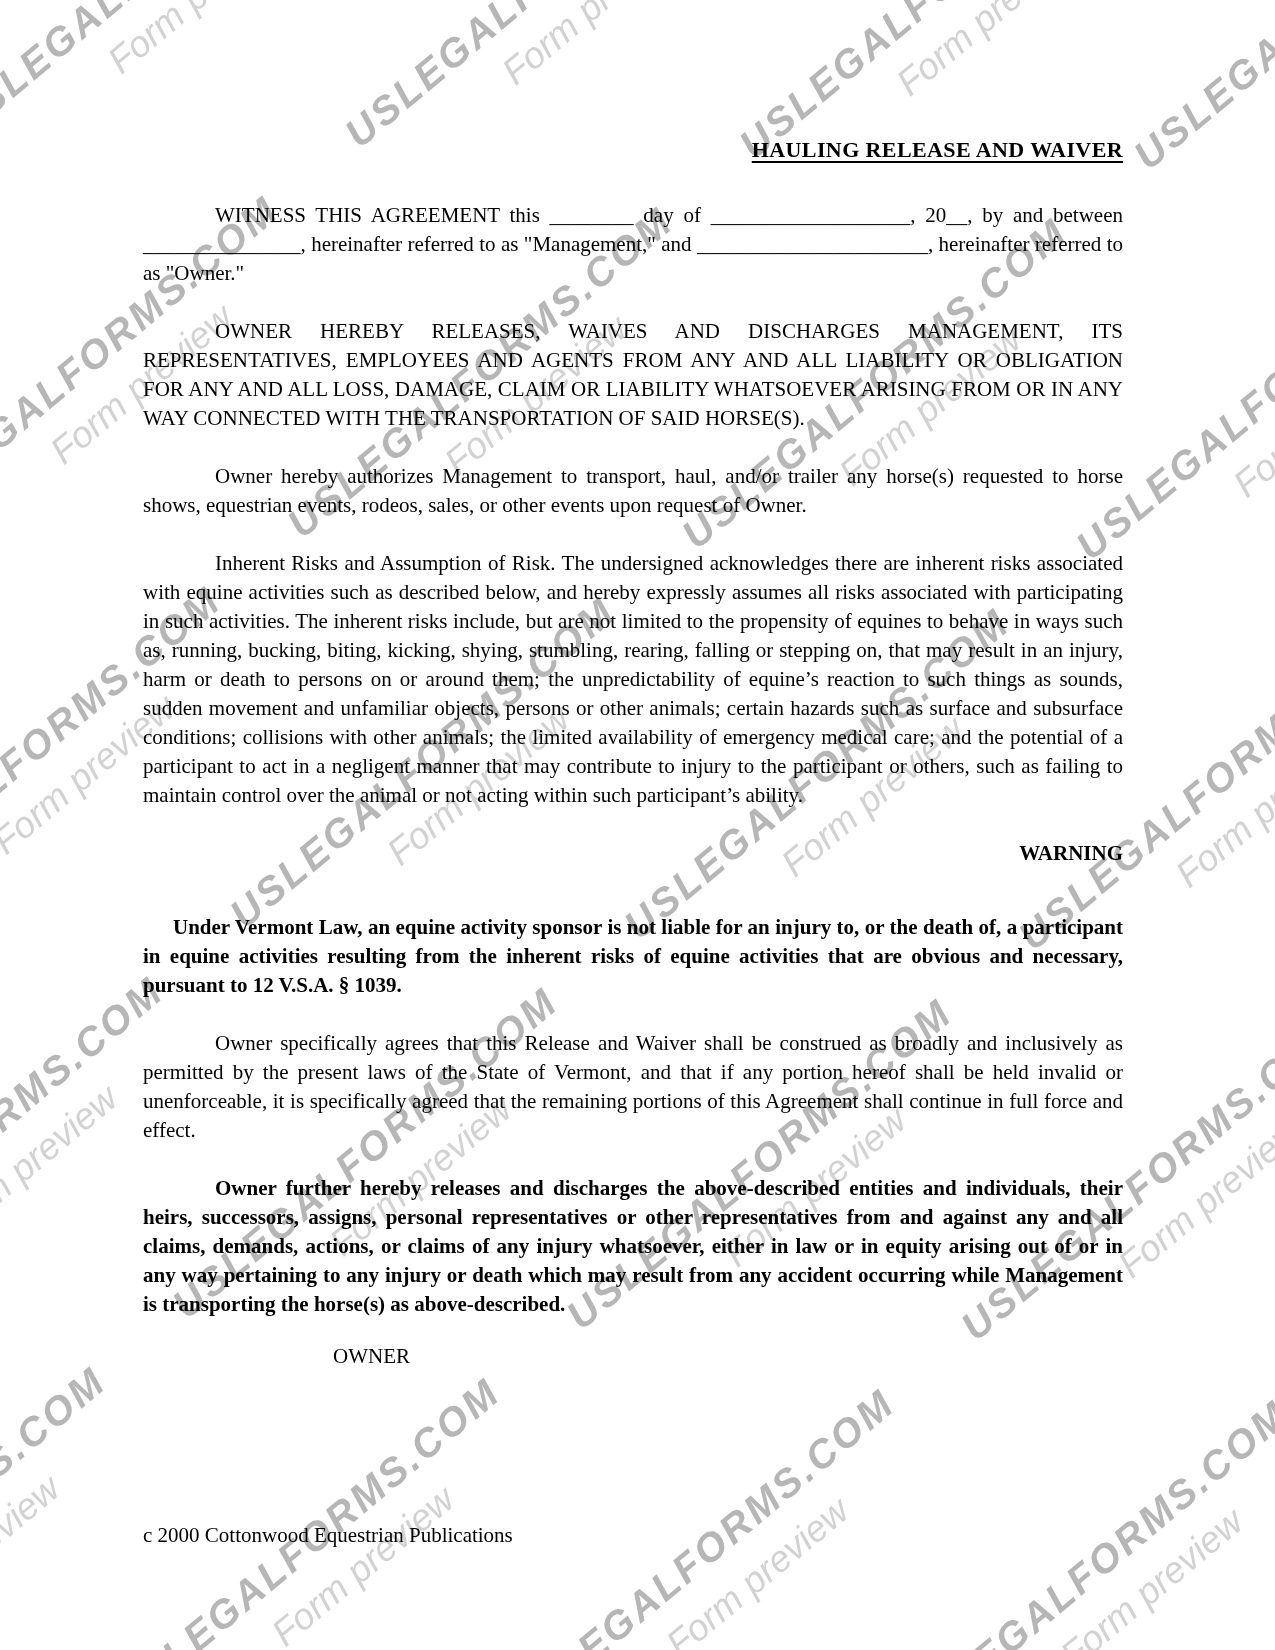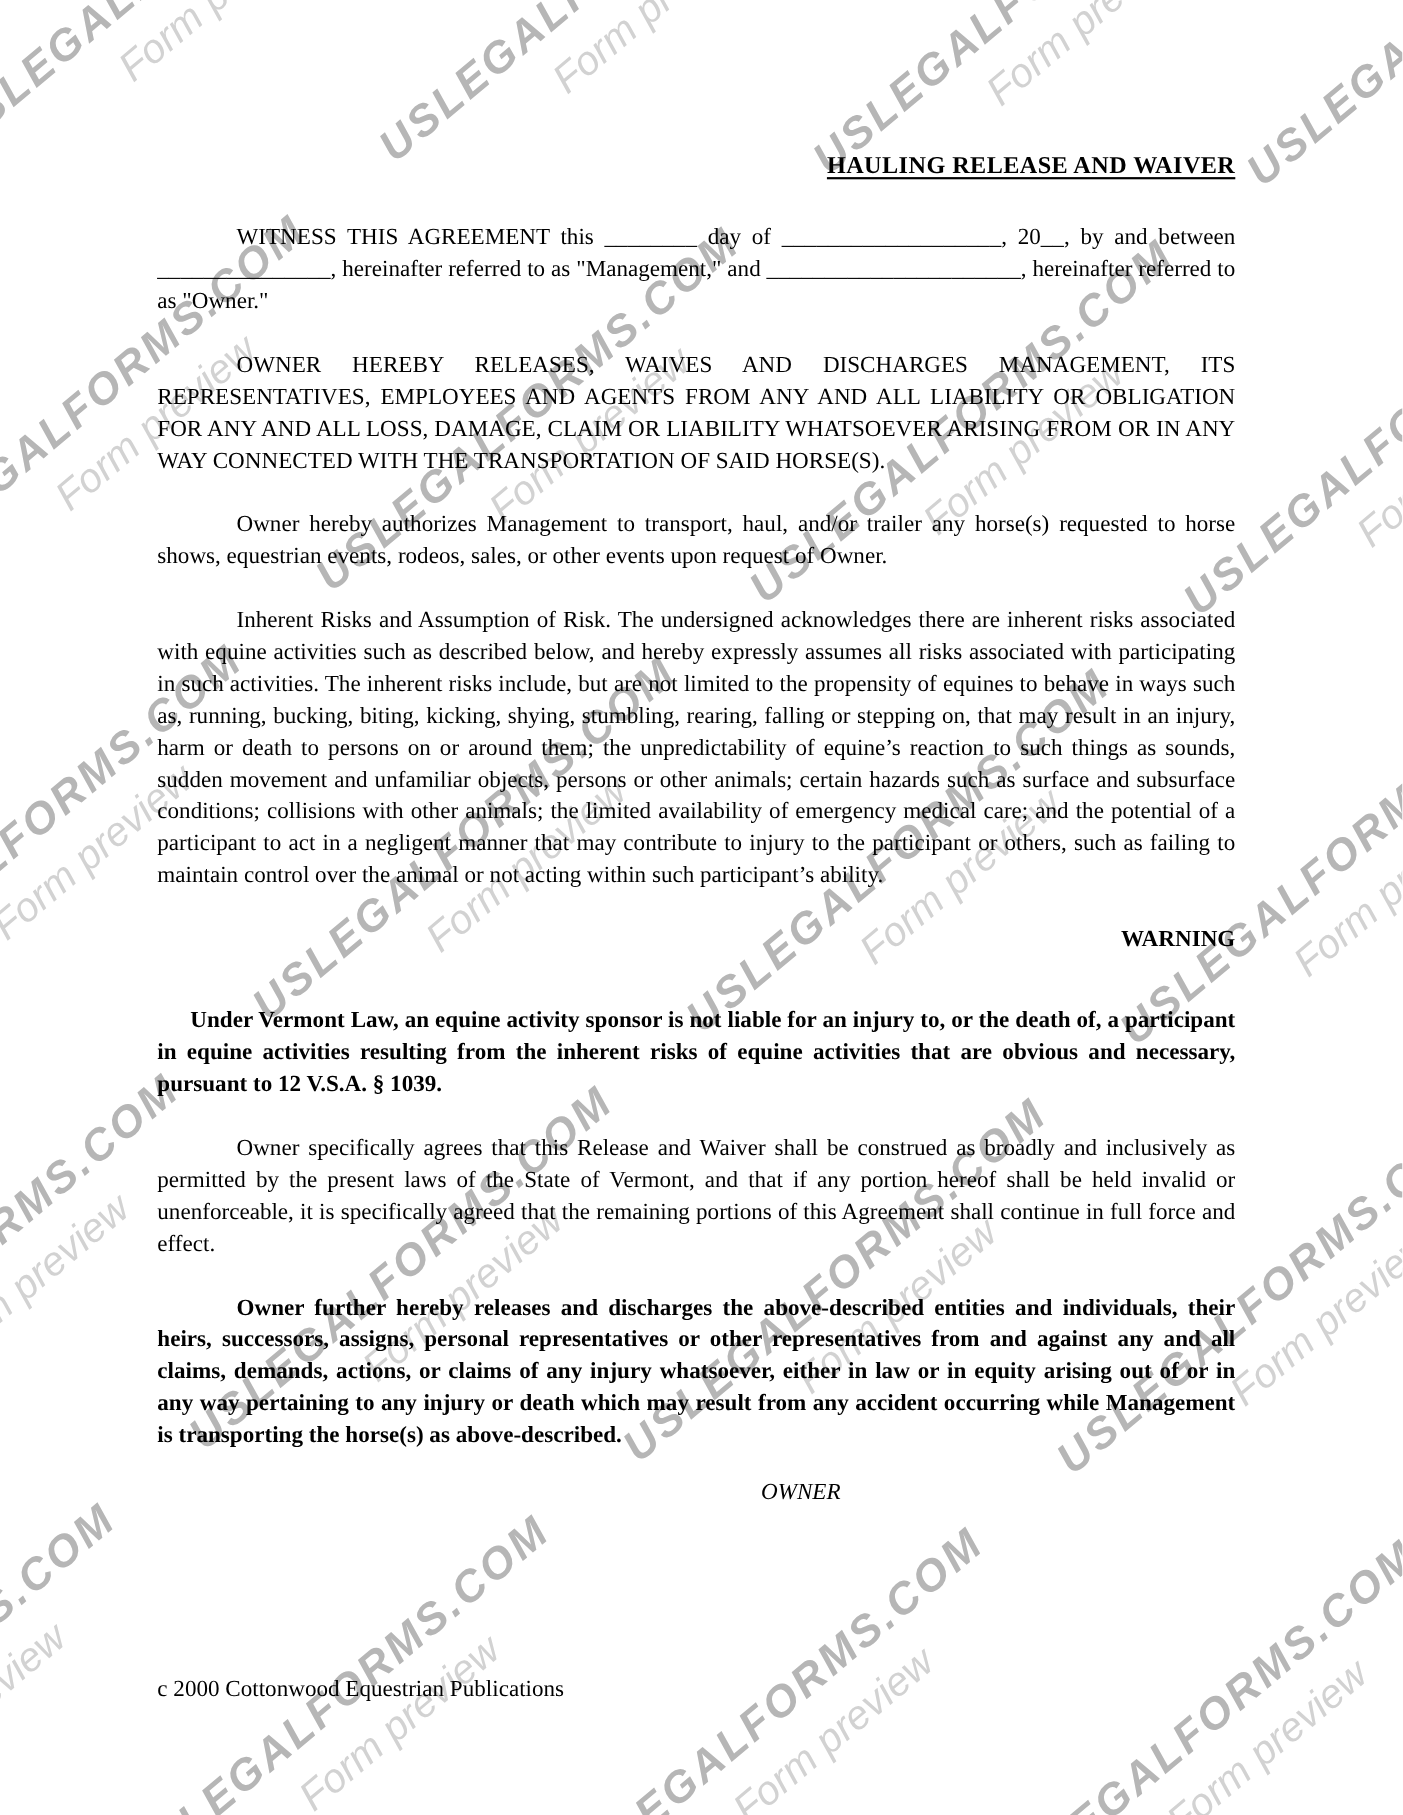--- a/index.html
+++ b/index.html
@@ -91,23 +91,21 @@
     font-weight: bold;
   }
   .para.bold-law {
     font-weight: bold;
     text-indent: 30px;
   }
   .owner-line {
     margin-top: 23px;
     font-size: 21px;
     line-height: 29px;
-    text-align: center;
     padding-left: 190px;
-    font-style: italic;
   }
   .footer {
     position: absolute;
     left: 143px;
     top: 1524px;
     z-index: 1;
     font-size: 21px;
     line-height: 22px;
   }
 </style>

